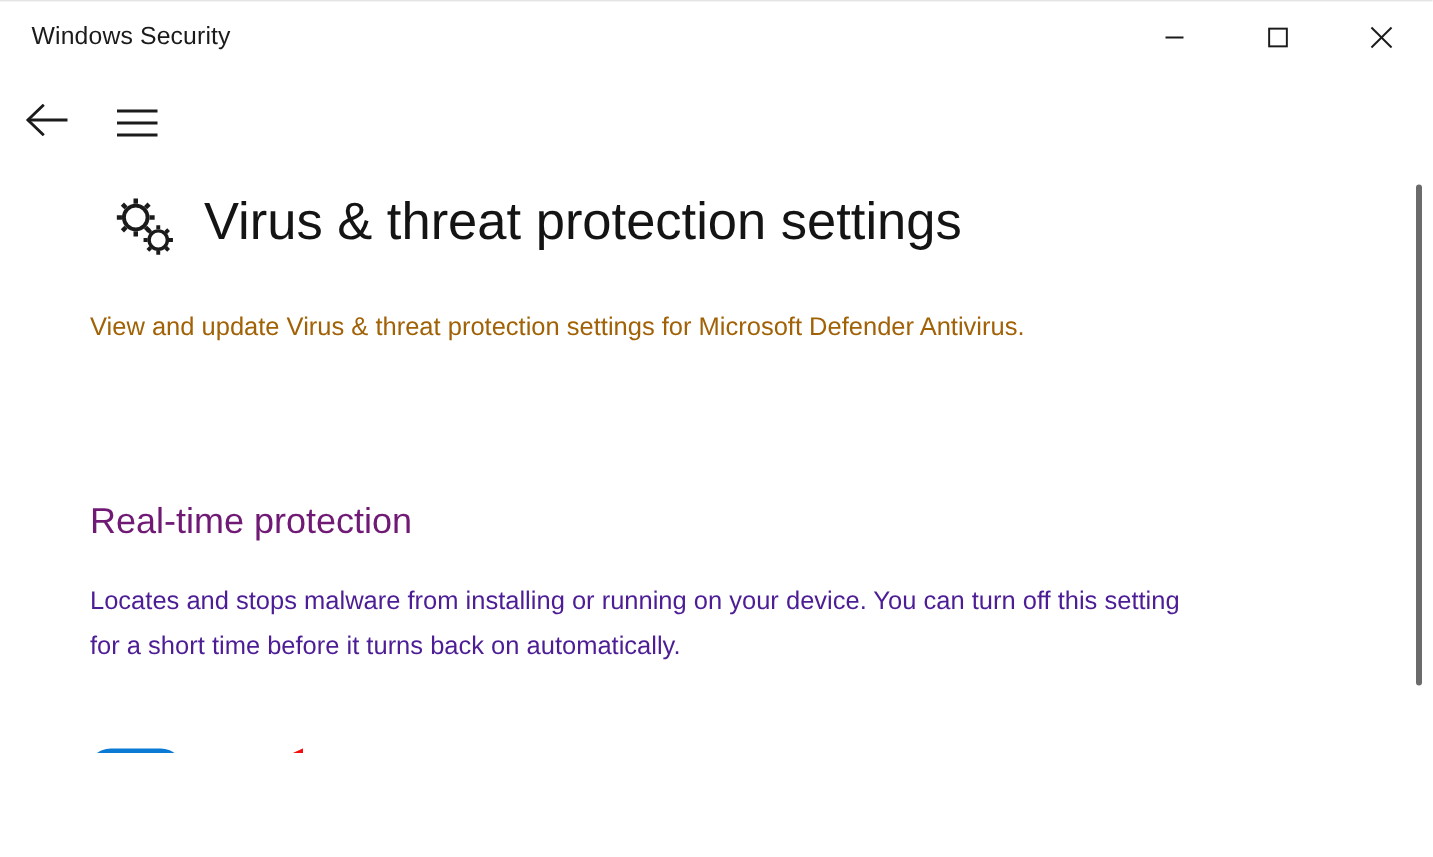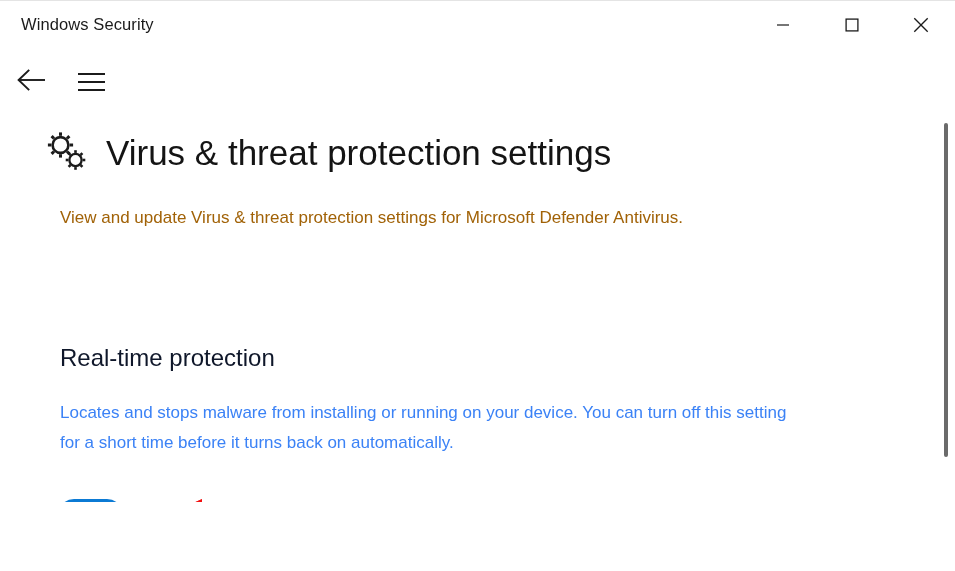--- a/index.html
+++ b/index.html
@@ -120,24 +120,23 @@
   
   .content {
     position: absolute;
     top: 104px;
     left: 0;
     width: 955px;
     height: 467px;
   }
   .page-head {
     position: absolute;
-    left: 44px;
+    left: 74px;
     top: 24px;
     display: flex;
-    align-items: center;
   }
   .page-head-icon {
     width: 48px;
     height: 48px;
     margin-right: 14px;
     display: flex;
     align-items: center;
     justify-content: center;
     flex: 0 0 auto;
   }
@@ -154,36 +153,35 @@
     top: 98px;
     width: 745px;
     font-size: 17px;
     line-height: 29px;
     color: #a16207;
     font-weight: 400;
   }
   .section-title {
     position: absolute;
     left: 60px;
-    top: 239px;
+    top: 229px;
     font-size: 24px;
     font-weight: 400;
-    color: #0f172a;
+    color: #701a75;
     line-height: 1.2;
     white-space: nowrap;
   }
   .section-desc {
     position: absolute;
     left: 60px;
     top: 281px;
     width: 735px;
     font-size: 17px;
     line-height: 30px;
-    color: #3b82f6;
-    margin-top: 12px;
+    color: #4c1d95;
   }
 
   
   .toggle-row {
     position: absolute;
     left: 58px;
     top: 394px;
     display: flex;
     align-items: center;
   }

